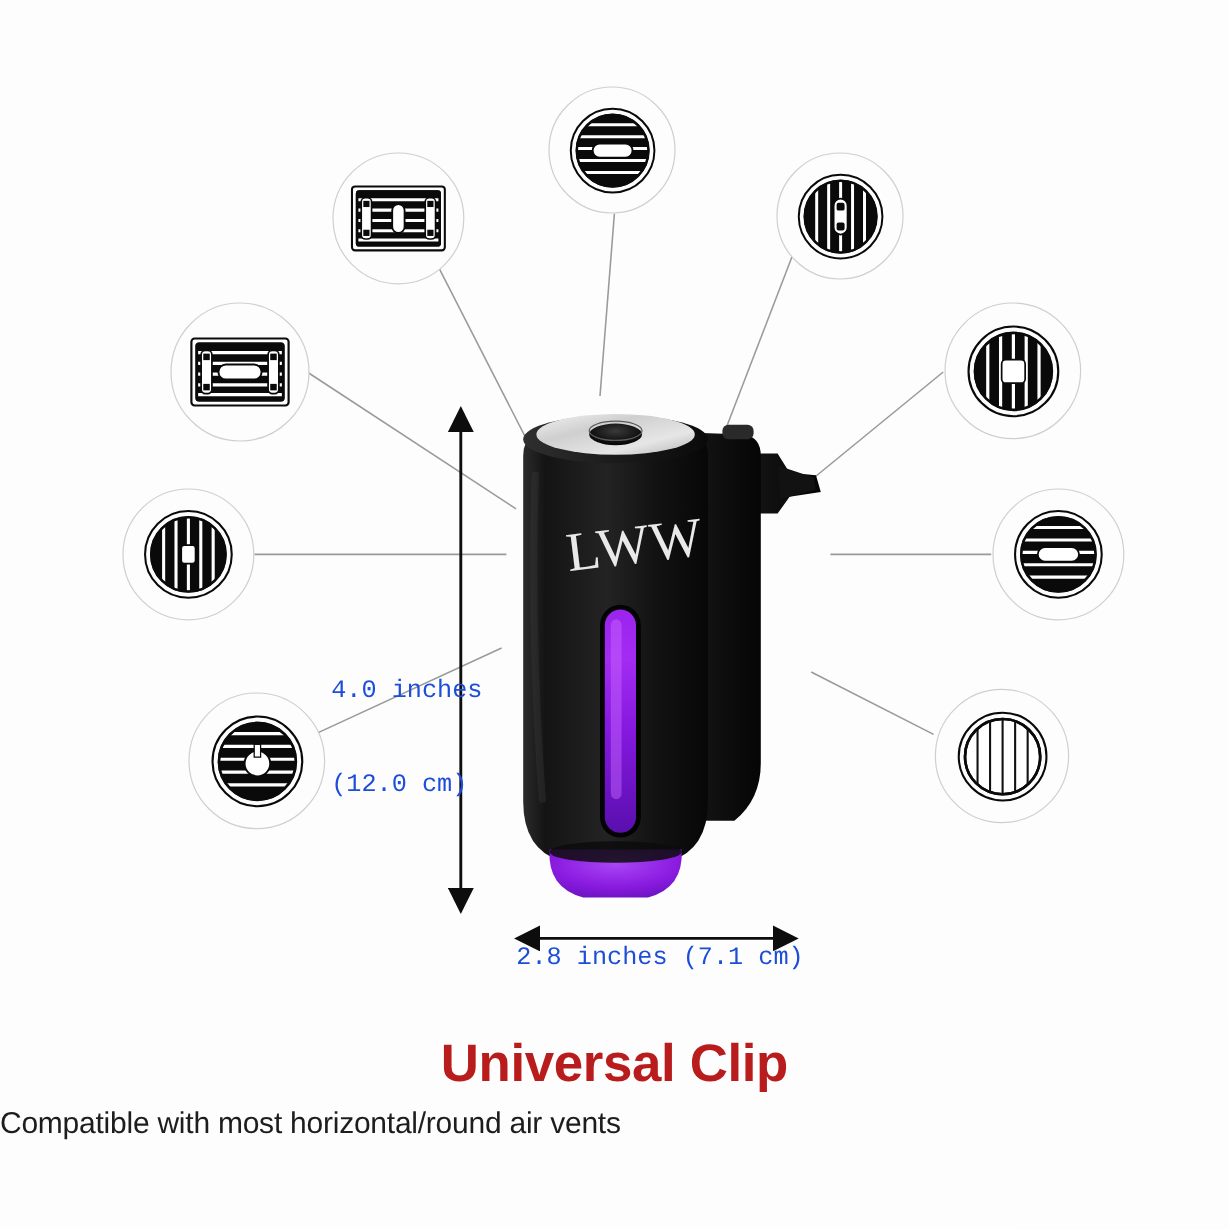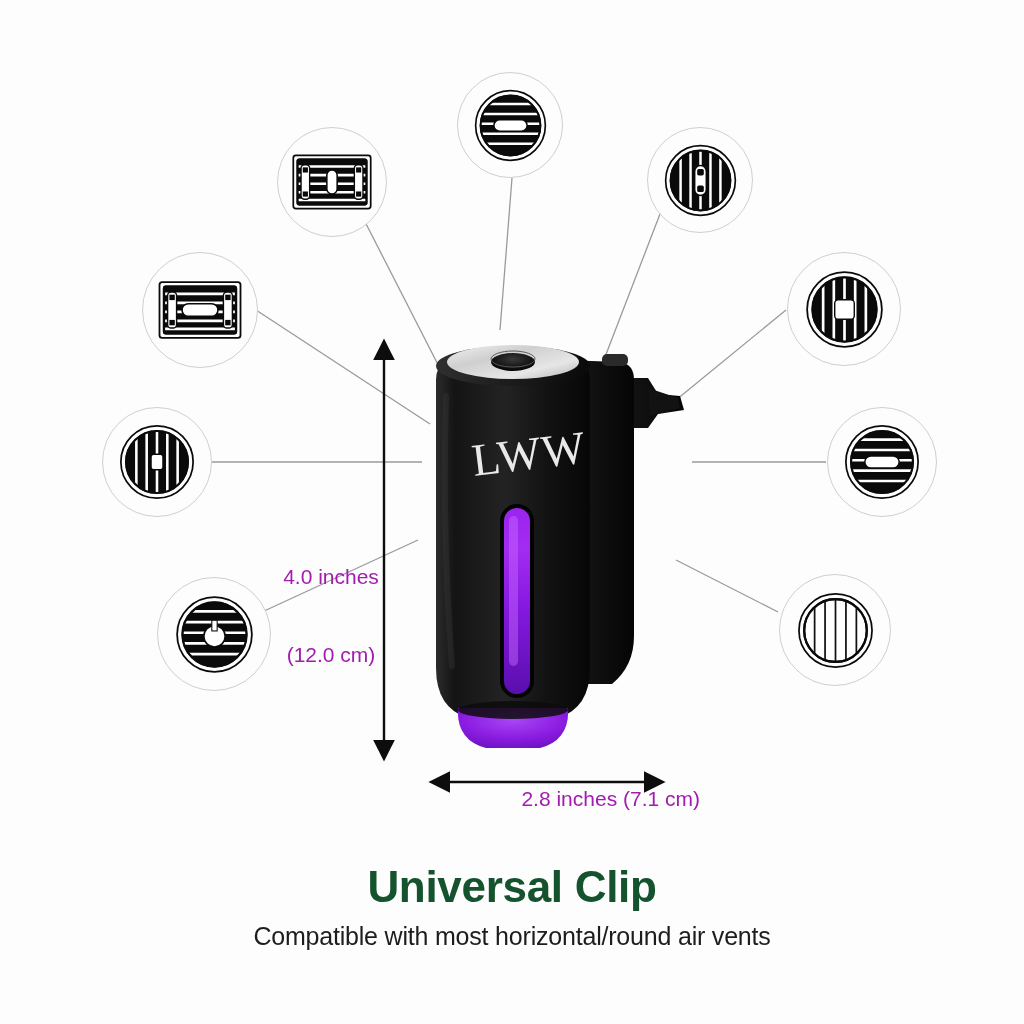--- a/index.html
+++ b/index.html
@@ -52,57 +52,58 @@
     position: absolute;
     left: 412px;
     top: 336px;
     width: 280px;
     height: 432px;
   }
 
   
   .dim-label {
     position: absolute;
-    color: #a21caf;
+    color: #1d4ed8;
     font-size: 21px;
     line-height: 26px;
     white-space: pre;
+    font-family: Liberation Mono, monospace;
   }
   #height-label {
     left: 276px;
     top: 512px;
     text-align: center;
     width: 110px;
   }
   #width-label {
     left: 400px;
     top: 786px;
     width: 300px;
-    text-align: right;
+    text-align: center;
     font-size: 21px;
   }
 
   
   #headline {
     position: absolute;
     left: 0;
     top: 862px;
     width: 1024px;
     text-align: center;
     font-size: 44px;
     font-weight: bold;
-    color: #14532d;
+    color: #b91c1c;
     letter-spacing: -0.3px;
   }
   #subheadline {
     position: absolute;
     left: 0;
     top: 922px;
     width: 1024px;
-    text-align: center;
+    text-align: left;
     font-size: 25px;
     color: #1d1d1d;
     letter-spacing: -0.2px;
   }
 </style>
 </head>
 <body>
 
 <div id="stage">
 

